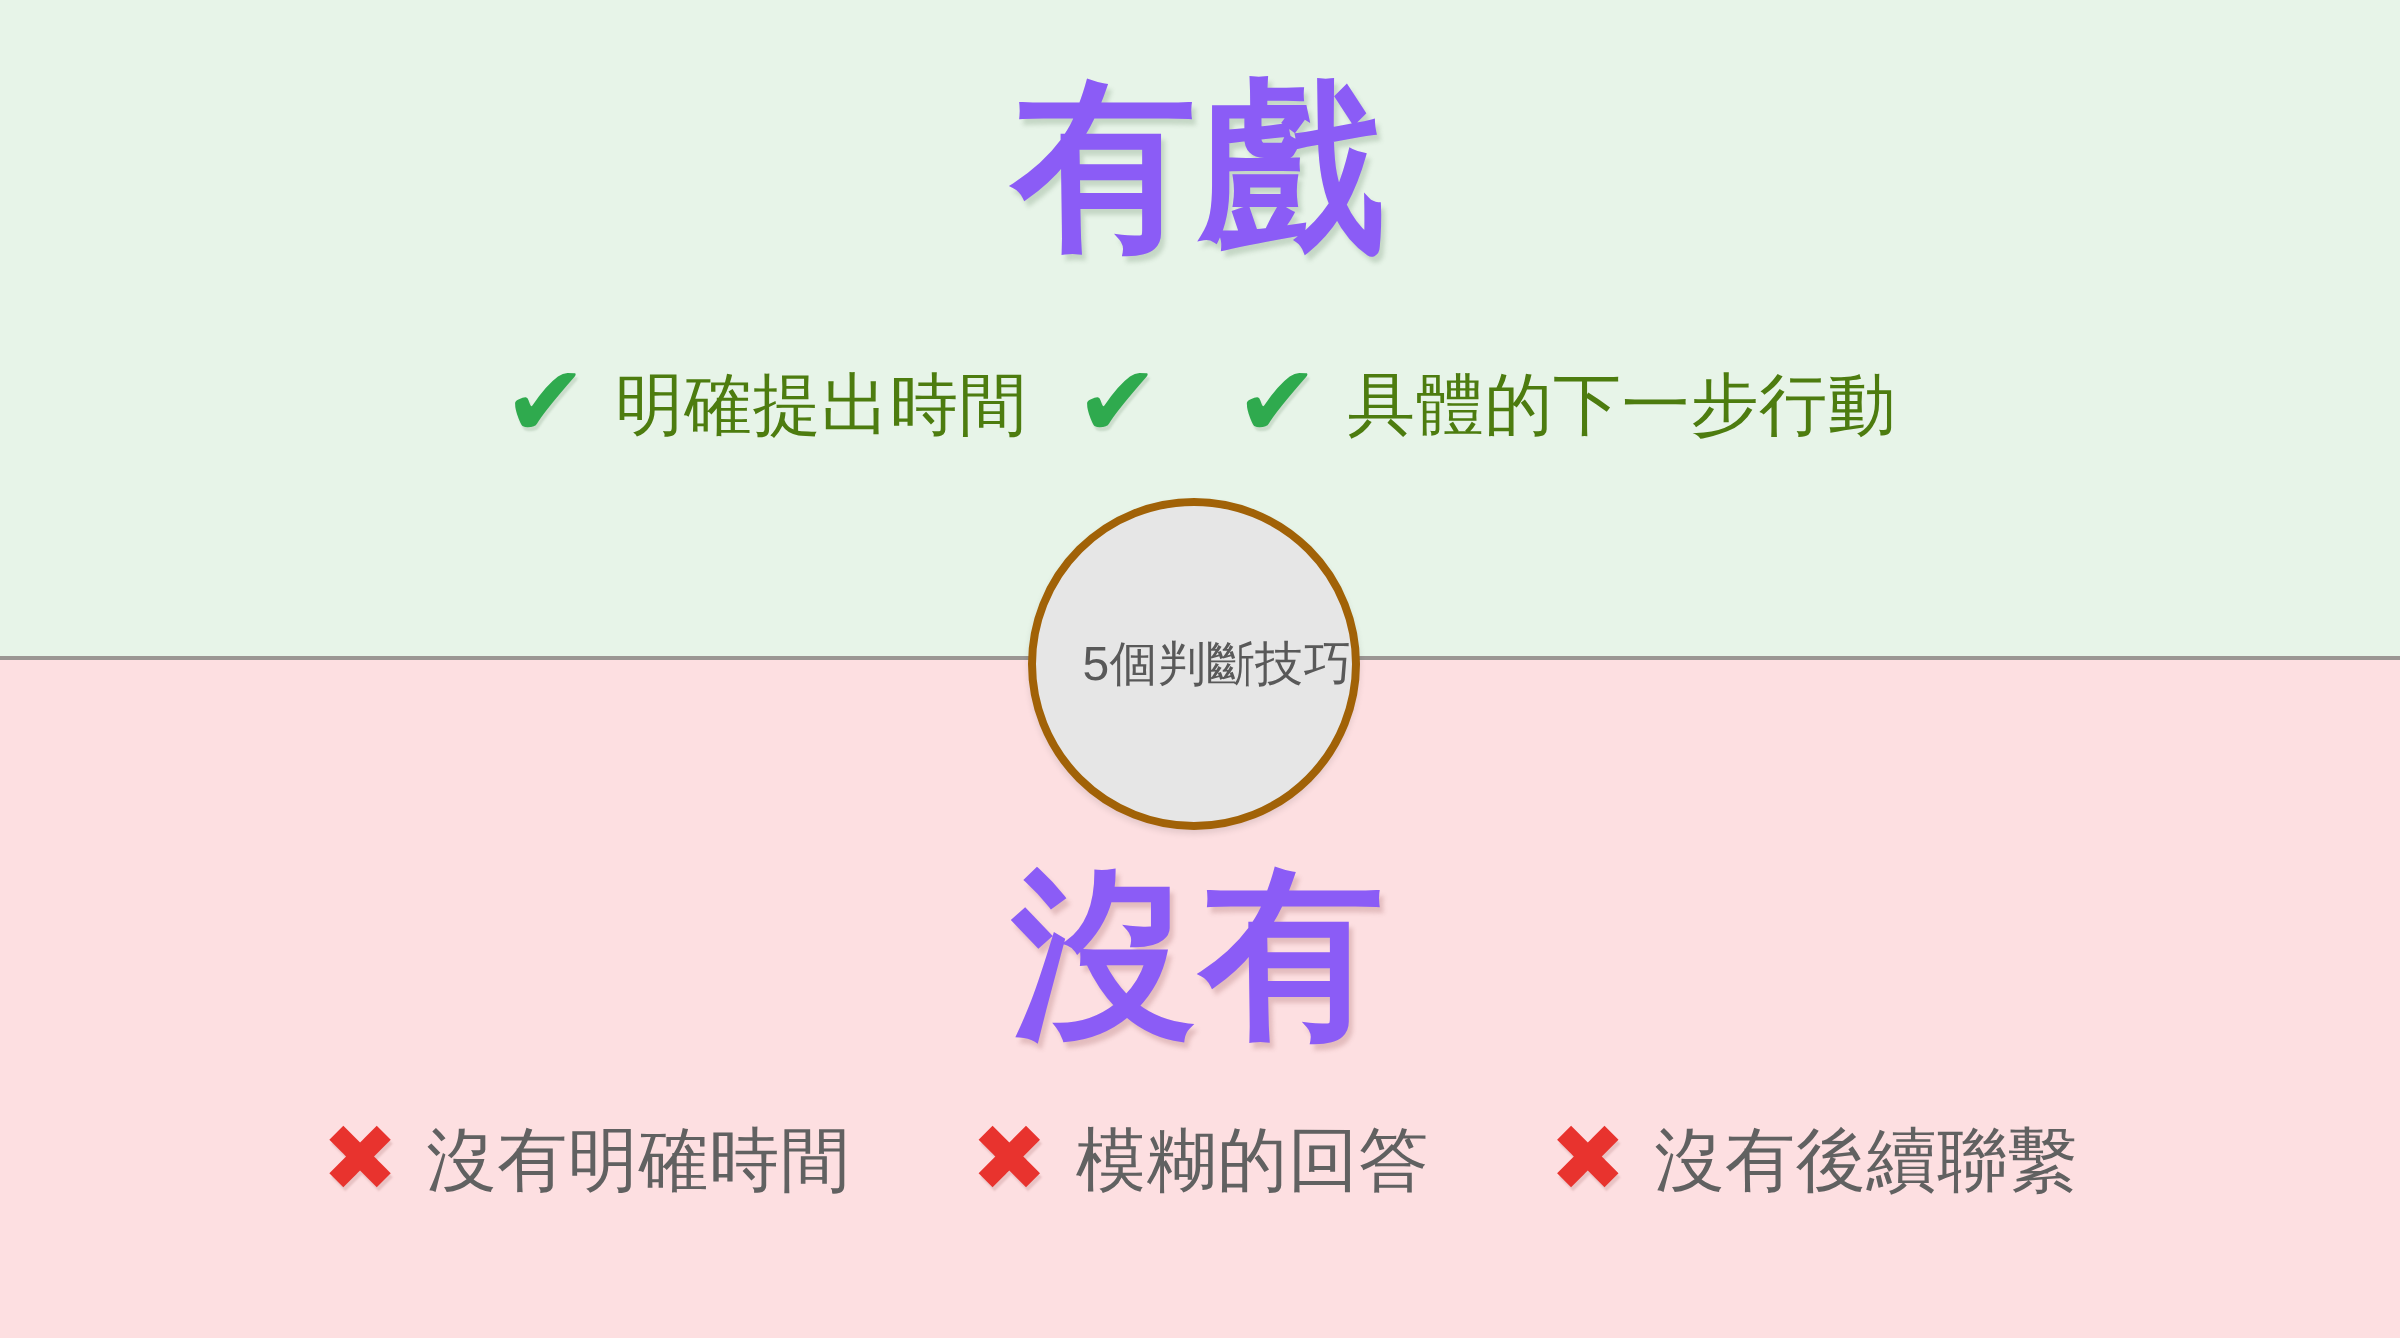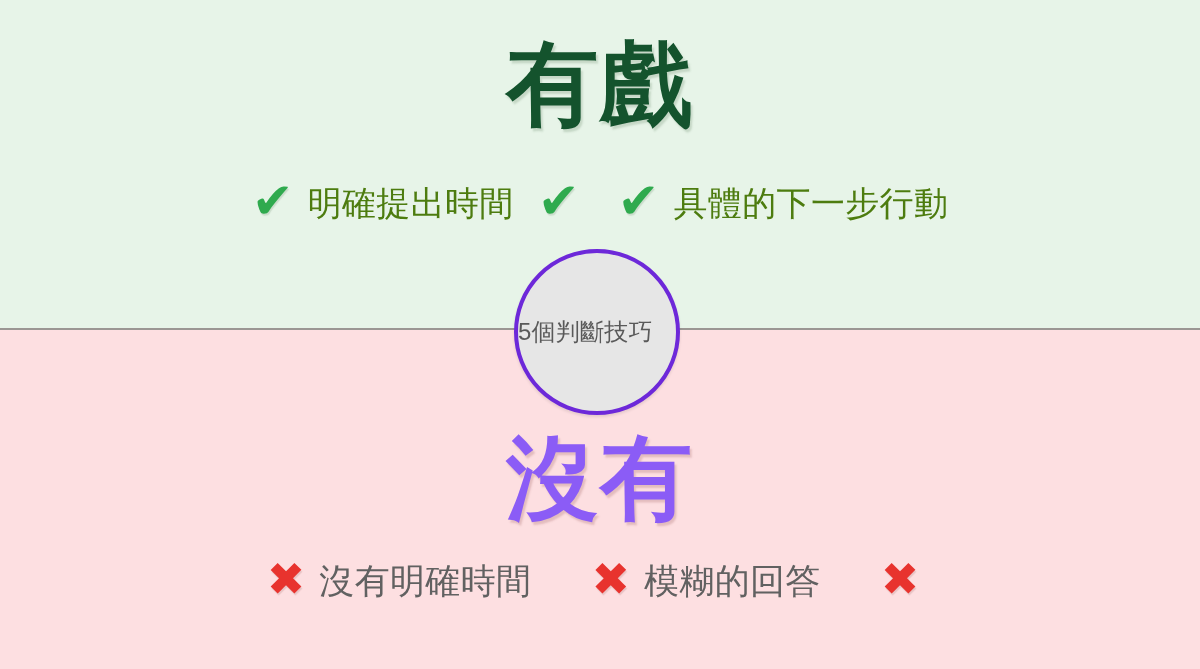--- a/index.html
+++ b/index.html
@@ -56,21 +56,21 @@
     width: 1200px;
     text-align: center;
     font-weight: bold;
     letter-spacing: .02em;
     line-height: 1;
     white-space: nowrap;
   }
   .title-positive {
     top: 38px;
     font-size: 92px;
-    color: #14532d;
+    color: #8b5cf6;
     text-shadow: 2px 3px 2px rgba(120,150,120,.30);
   }
   .title-negative {
     top: 432px;
     font-size: 92px;
     color: #8b5cf6;
     text-shadow: 2px 3px 2px rgba(170,110,110,.30);
   }
 
   
@@ -131,25 +131,25 @@
 
   
   .center-badge {
     position: absolute;
     left: 514px;
     top: 249px;
     width: 166px;
     height: 166px;
     border-radius: 50%;
     background: #e6e6e6;
-    border: 4px solid #6d28d9;
+    border: 4px solid #a16207;
     box-sizing: border-box;
     display: flex;
     align-items: center;
-    justify-content: flex-start;
+    justify-content: flex-end;
     box-shadow: 0 2px 3px rgba(0,0,0,.10);
   }
   .center-badge-label {
     font-size: 24px;
     color: #595959;
     white-space: nowrap;
     letter-spacing: .01em;
   }
 </style>
 </head>
@@ -196,17 +196,18 @@
       <span class="item-label">沒有明確時間</span>
     </div>
 
     <div class="item">
       <span class="item-mark mark-cross">✖</span>
       <span class="item-label">模糊的回答</span>
     </div>
 
     <div class="item">
       <span class="item-mark mark-cross">✖</span>
+      <span class="item-label">沒有後續聯繫</span>
     </div>
 
   </div>
 
 </div>
 
 </body></html>

